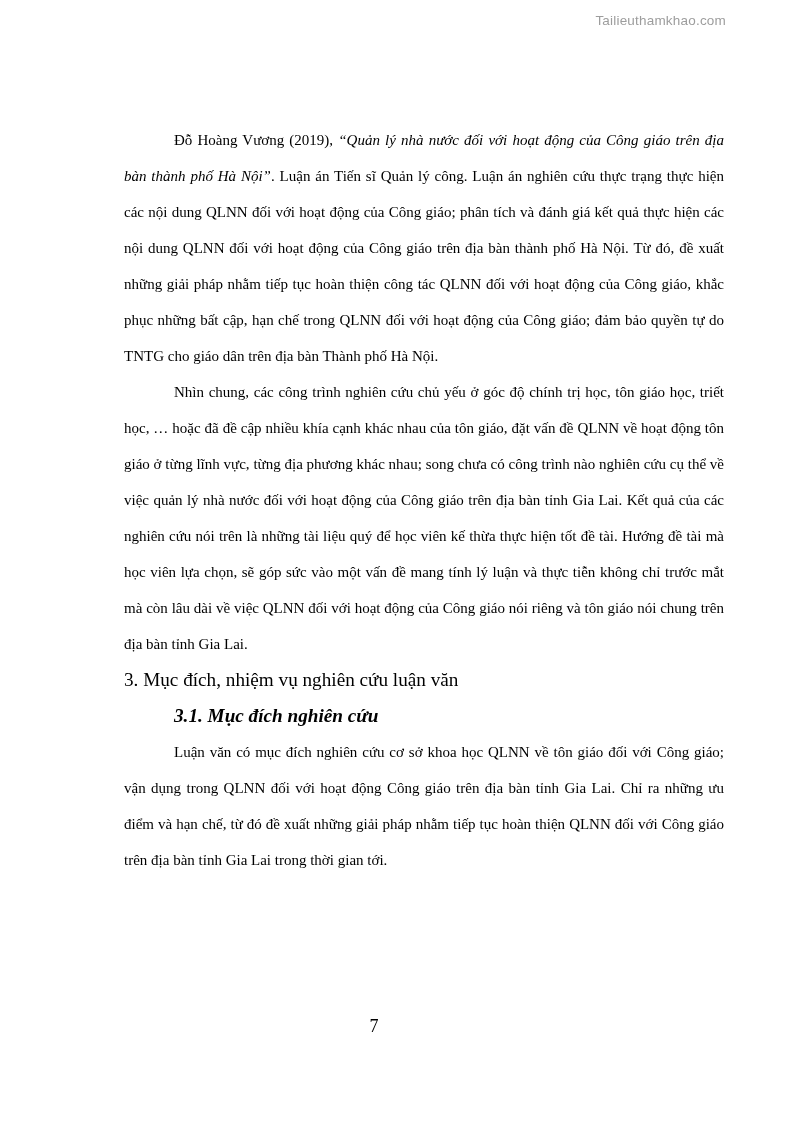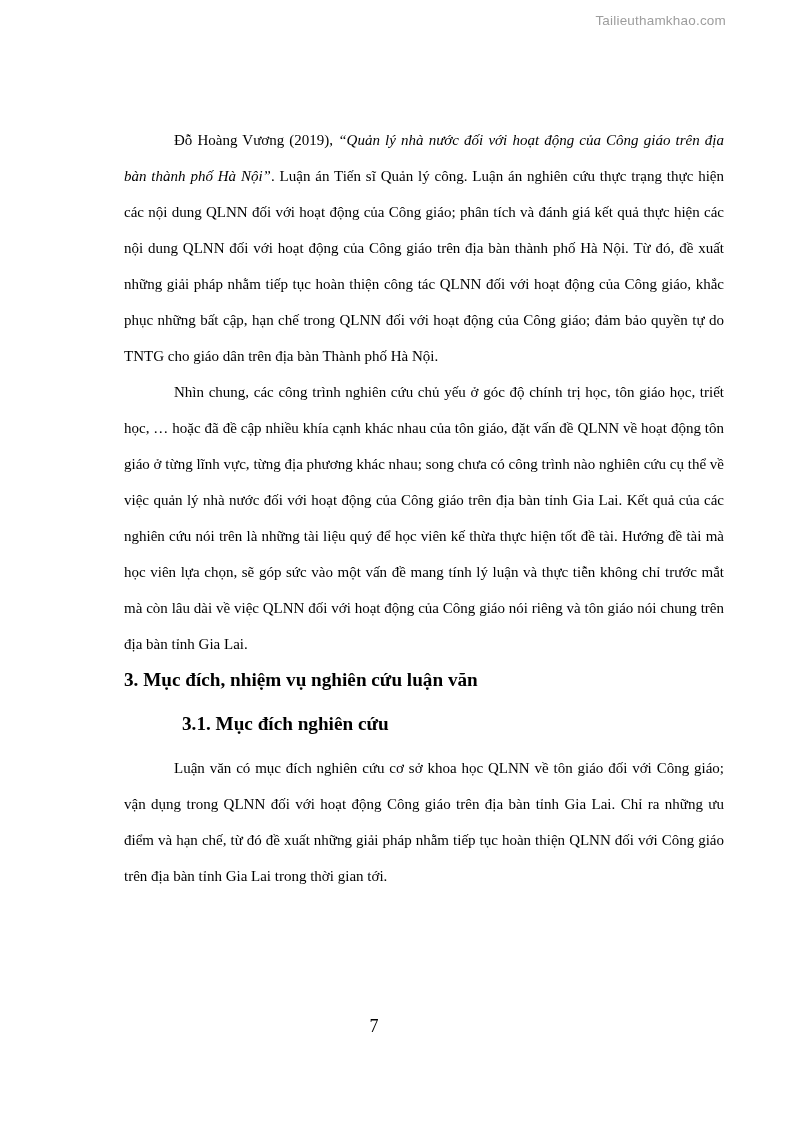--- a/index.html
+++ b/index.html
@@ -46,29 +46,30 @@
     text-align-last: left;
   }
   .para em {
     font-style: italic;
   }
   .heading-main {
     margin: 0;
     text-indent: 0;
     font-size: 19.2px;
     line-height: 36px;
-    font-weight: bold;
+    font-weight: normal;
     text-align: left;
   }
   .heading-sub {
-    margin: 8px;
+    margin: 0;
     text-indent: 50px;
     font-size: 19.2px;
     line-height: 36px;
     font-weight: bold;
+    font-style: italic;
     text-align: left;
   }
   .page-number {
     position: absolute;
     left: 0;
     right: 0;
     top: 1015px;
     text-align: center;
     font-size: 18px;
     line-height: 22px;

